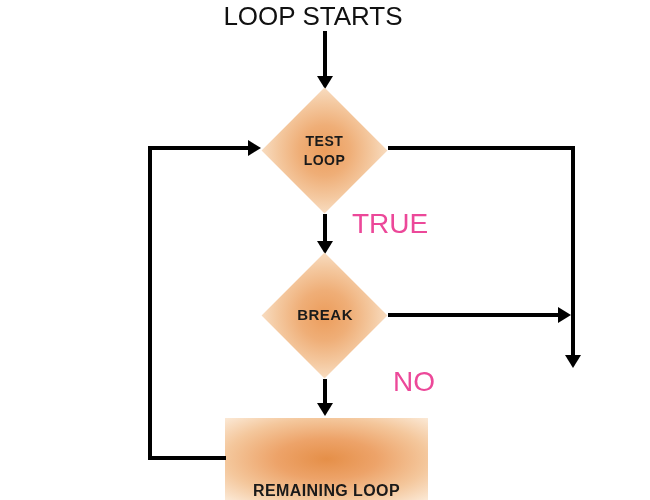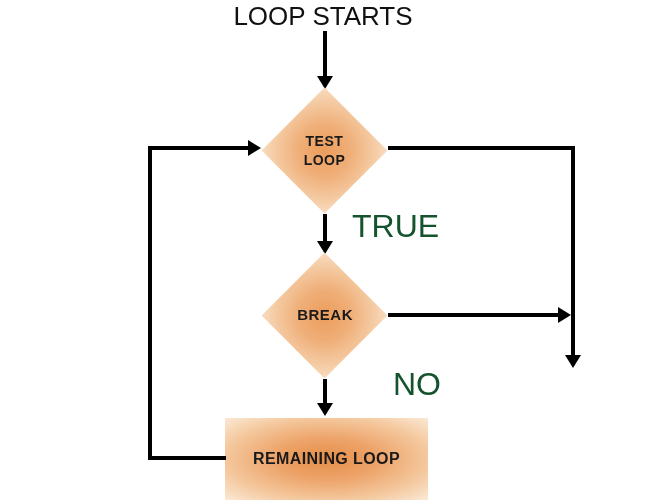--- a/index.html
+++ b/index.html
@@ -20,25 +20,25 @@
     display:flex;align-items:center;justify-content:center;
   }
   .diamond .inner{
     transform:rotate(-45deg);text-align:center;font-weight:bold;color:#1a1a1a;
     font-size:14px;line-height:1.35;letter-spacing:.5px;white-space:nowrap;
   }
   .diamond .inner.single{font-size:15px;}
   .rect-node{
     position:absolute;left:225px;top:418px;width:203px;height:82px;
     background:radial-gradient(ellipse at 50% 50%, #e58f48 0%, #eda369 35%, #f4c79c 70%, #fbe9d6 100%);
-    display:flex;align-items:center;justify-content:center;
+    display:flex;align-items:flex-end;justify-content:center;
   }
   .rect-node .inner{font-weight:bold;font-size:16px;letter-spacing:.4px;color:#1a1a1a;white-space:nowrap;}
-  .flow-label{position:absolute;font-size:32px;color:#14532d;white-space:nowrap;}
-  .start-label{position:absolute;left:323px;top:1px;transform:translateX(-50%);
+  .flow-label{position:absolute;font-size:28px;color:#ec4899;white-space:nowrap;}
+  .start-label{position:absolute;left:313px;top:1px;transform:translateX(-50%);
     font-size:26px;color:#111;white-space:nowrap;}
   .center-x{transform:translateX(-50%);}
 </style>
 </head>
 <body>
 
 <div class="canvas">
 
   <div class="start-label">LOOP STARTS</div>
 

